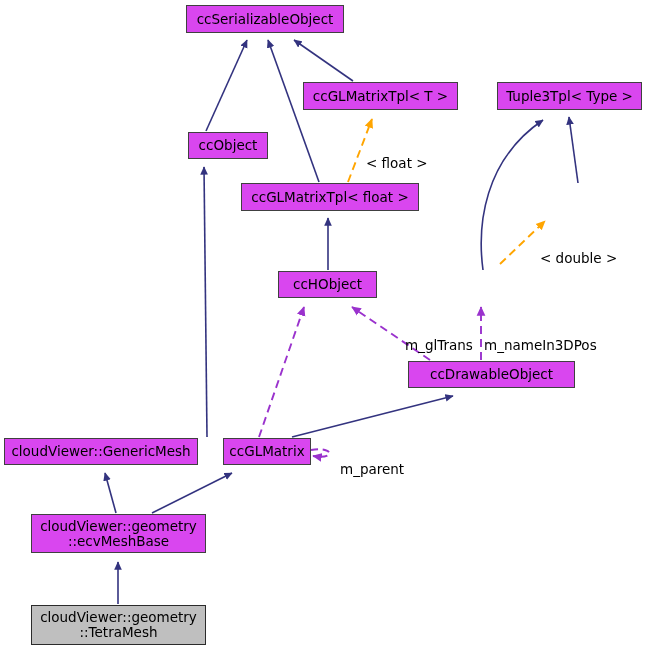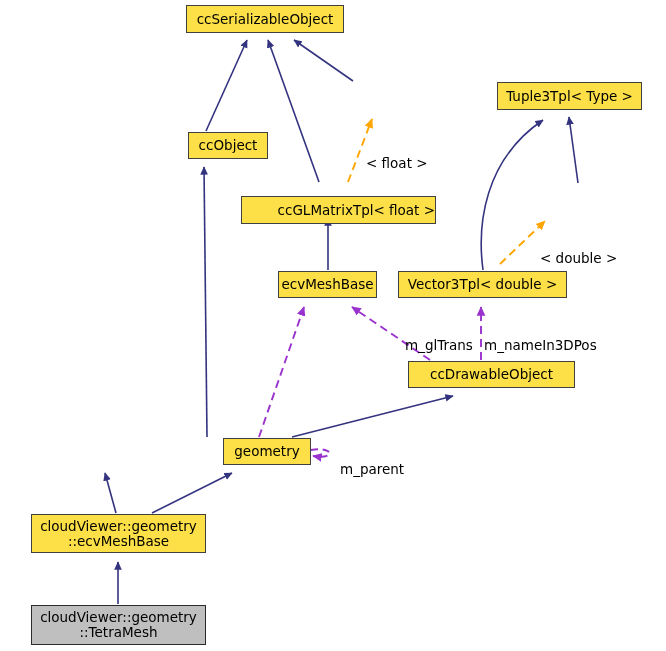--- a/index.html
+++ b/index.html
@@ -21,21 +21,21 @@
     position: absolute;
     left: 0;
     top: 0;
     width: 666px;
     height: 651px;
   }
   .node {
     position: absolute;
     box-sizing: border-box;
     border: 1px solid #404040;
-    background: #fde047;
+    background: #d946ef;
     color: #000000;
     font-size: 13.5px;
     line-height: 15px;
     display: flex;
     align-items: center;
     justify-content: center;
     text-align: center;
     white-space: pre;
     letter-spacing: 0px;
     z-index: 5;
@@ -105,49 +105,52 @@
 
     <path d="M 259 437 L 304 307" fill="none" stroke="#9a32cd" stroke-width="1.9" stroke-dasharray="8,5" marker-end="url(#arrow-usage)"></path>
 
     <path d="M 311 450 C 334 446 336 460 313 456" fill="none" stroke="#9a32cd" stroke-width="1.9" stroke-dasharray="7,4.5" marker-end="url(#arrow-usage)"></path>
   </svg>
 
   <div class="node" style="left:186px; top:5px; width:158px; height:28px;">
     <span>ccSerializableObject</span>
   </div>
 
+  <div class="node" style="left:303px; top:82px; width:155px; height:28px;">
+    <span>ccGLMatrixTpl&lt; T &gt;</span>
+  </div>
 
   <div class="node" style="left:497px; top:82px; width:145px; height:28px;">
     <span>Tuple3Tpl&lt; Type &gt;</span>
   </div>
 
   <div class="node" style="left:164px; top:132px; width:80px; height:27px;margin-left:24px;">
     <span>ccObject</span>
   </div>
 
-  <div class="node" style="left:241px; top:196px; width:195px; height:28px;justify-content:flex-end;">
+  <div class="node" style="left:241px; top:183px; width:178px; height:28px;">
     <span>ccGLMatrixTpl&lt; float &gt;</span>
   </div>
 
 
   <div class="node" style="left:278px; top:271px; width:99px; height:27px;">
-    <span>ecvMeshBase</span>
+    <span>ccHObject</span>
   </div>
 
-  <div class="node" style="left:398px; top:271px; width:169px; height:27px;">
-    <span>Vector3Tpl&lt; double &gt;</span>
-  </div>
 
   <div class="node" style="left:408px; top:361px; width:167px; height:27px;">
     <span>ccDrawableObject</span>
   </div>
 
+  <div class="node" style="left:4px; top:438px; width:194px; height:27px;">
+    <span>cloudViewer::GenericMesh</span>
+  </div>
 
   <div class="node" style="left:223px; top:438px; width:88px; height:27px;">
-    <span>geometry</span>
+    <span>ccGLMatrix</span>
   </div>
 
   <div class="node" style="left:31px; top:514px; width:175px; height:39px;">
     <span>cloudViewer::geometry
 ::ecvMeshBase</span>
   </div>
 
   <div class="node filled" style="left:31px; top:605px; width:175px; height:40px;">
     <span>cloudViewer::geometry
 ::TetraMesh</span>

